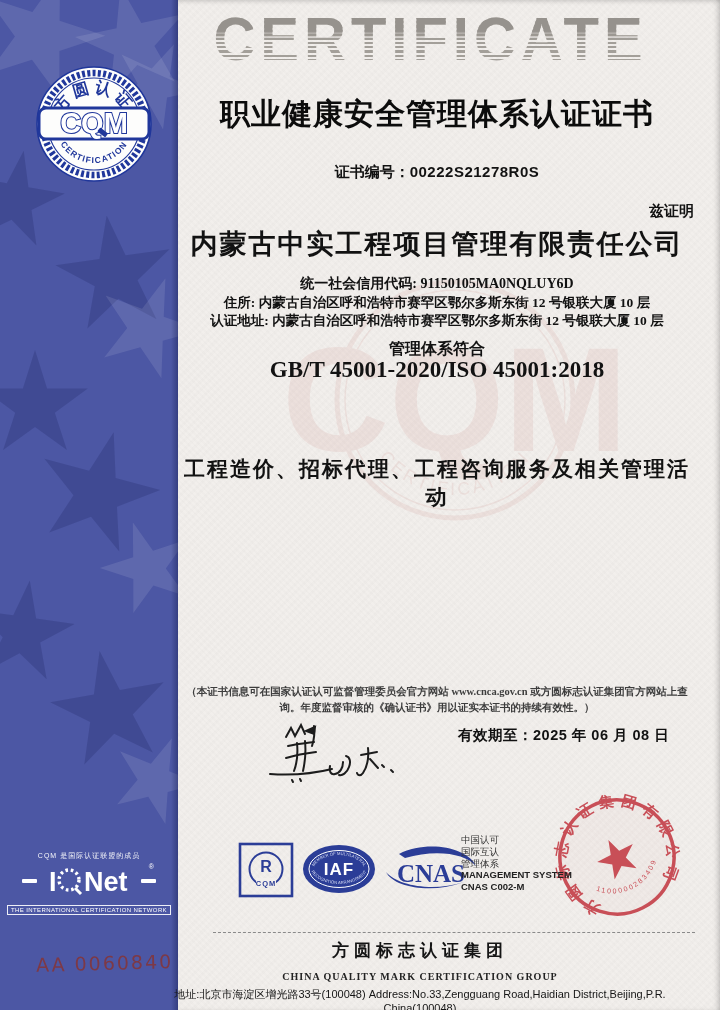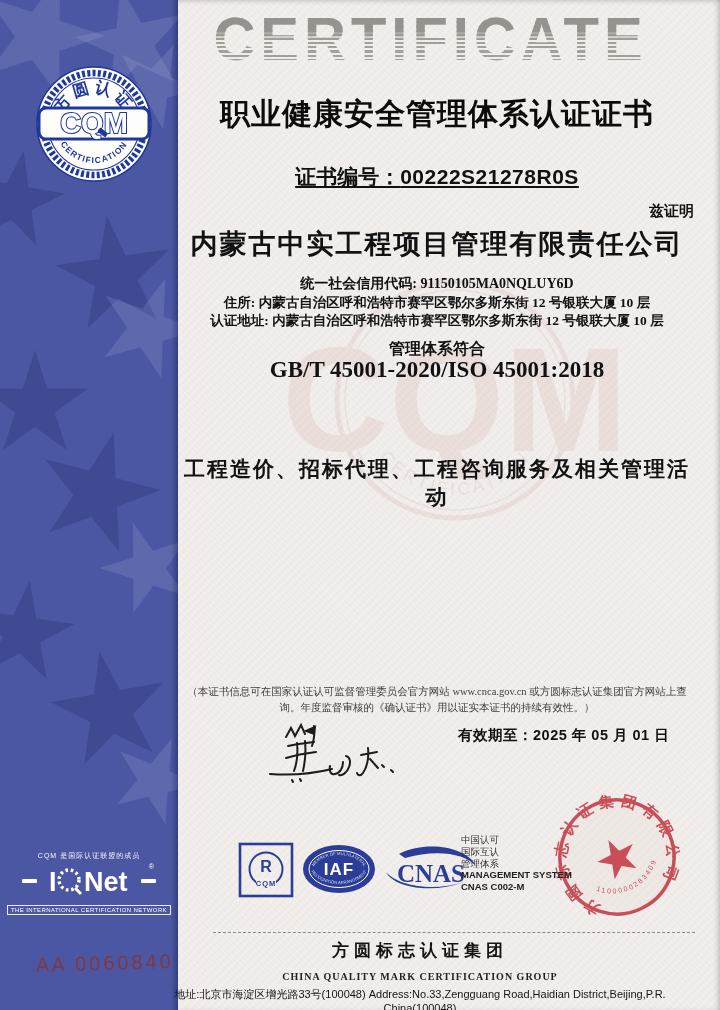--- a/index.html
+++ b/index.html
@@ -30,32 +30,32 @@
     font-weight:700;font-size:58px;letter-spacing:5px;line-height:1;
     transform:scaleY(1.04);
     background-image:
       linear-gradient(180deg,#96928d 0%,#96928d 36%,rgba(150,146,141,0) 52%),
       repeating-linear-gradient(180deg,#a39f99 0 2px, rgba(242,239,236,.15) 2px 4px);
     -webkit-background-clip:text;background-clip:text;color:transparent;}
   
   .col{position:absolute;left:180px;width:514px;text-align:center;color:#121212;}
   .title{top:94px;font-size:30px;font-weight:700;letter-spacing:1px;
     font-family:"Liberation Sans","DejaVu Sans",sans-serif;color:#0c0c0c;}
-  .certno{top:163px;font-size:21px;font-weight:700;text-decoration:underline;}
+  .certno{top:163px;font-size:15px;font-weight:700;}
   .certno .num{font-family:"Liberation Sans","DejaVu Sans",sans-serif;letter-spacing:.5px;}
   .certify{top:202px;font-size:15px;font-weight:700;text-align:right;}
   .company{top:226px;font-size:27px;font-weight:700;letter-spacing:2px;}
   .code{top:275px;font-size:14px;font-weight:700;}
   .addr1{top:294px;font-size:13.5px;font-weight:700;}
   .addr2{top:312px;font-size:13.5px;font-weight:700;}
   .conform{top:339px;font-size:16px;font-weight:700;}
   .standard{top:357px;font-size:23px;font-weight:700;font-family:"Liberation Serif","DejaVu Serif",serif;}
   .scopelabel{top:429px;font-size:16px;font-weight:700;}
   .scope{top:455px;font-size:21px;font-weight:600;letter-spacing:2px;font-family:Liberation Mono, monospace;}
-  .note{top:684px;font-size:10.5px;line-height:15.5px;color:#3d3d3d;font-weight:400;}
+  .note{top:684px;font-size:10.5px;line-height:15.5px;color:#3d3d3d;font-weight:700;}
   
   .watermark{position:absolute;left:255px;top:268px;width:400px;height:330px;opacity:.16;pointer-events:none;}
   
   .dates{position:absolute;left:458px;top:726px;font-size:14.5px;font-weight:700;color:#111;
     font-family:"Liberation Serif","DejaVu Serif",serif;}
   .dates .row{margin-bottom:11px;letter-spacing:.5px;}
   .dates .val{font-family:"Liberation Sans","DejaVu Sans",sans-serif;}
   .signature{position:absolute;left:258px;top:710px;width:150px;height:95px;}
   
   .stamp{position:absolute;left:549px;top:789px;width:136px;height:136px;opacity:.92;}
@@ -178,21 +178,21 @@
     <path d="M88,46 c4,1 5,6 3,11 c-2,6 -7,9 -10,8"></path>
     <path d="M103,45 l16,-3"></path>
     <path d="M110,38 c1,10 -1,19 -5,25 c-2,3 -5,3 -6,0"></path>
     <path d="M112,49 l8,9"></path>
     <path d="M124,55 l2,2"></path>
     <path d="M133,60 l2,2"></path>
   </svg>
 
   <div class="dates">
     <div class="row">
-      <span>有效期至：</span><span class="val">2025 年 05 月 01 日</span>
+      <span>有效期至：</span><span class="val">2025 年 06 月 08 日</span>
     </div>
   </div>
 
   <svg class="stamp" viewBox="0 0 136 136">
     <g transform="rotate(-27 68 68)">
       <circle cx="68" cy="68" r="57" fill="rgba(197,66,75,0.03)" stroke="#c5424b" stroke-width="3.5"></circle>
       <polygon points="68,49 72.7,63.5 88,63.5 75.6,72.5 80.3,87 68,78 55.7,87 60.4,72.5 48,63.5 63.3,63.5" fill="#c5424b"></polygon>
       <defs>
         <path id="stampRing" d="M 68,119 a 51,51 0 1 1 0.02,0"></path>
         <path id="stampNum" d="M 28,80 a 46,46 0 0 0 80,0"></path>

